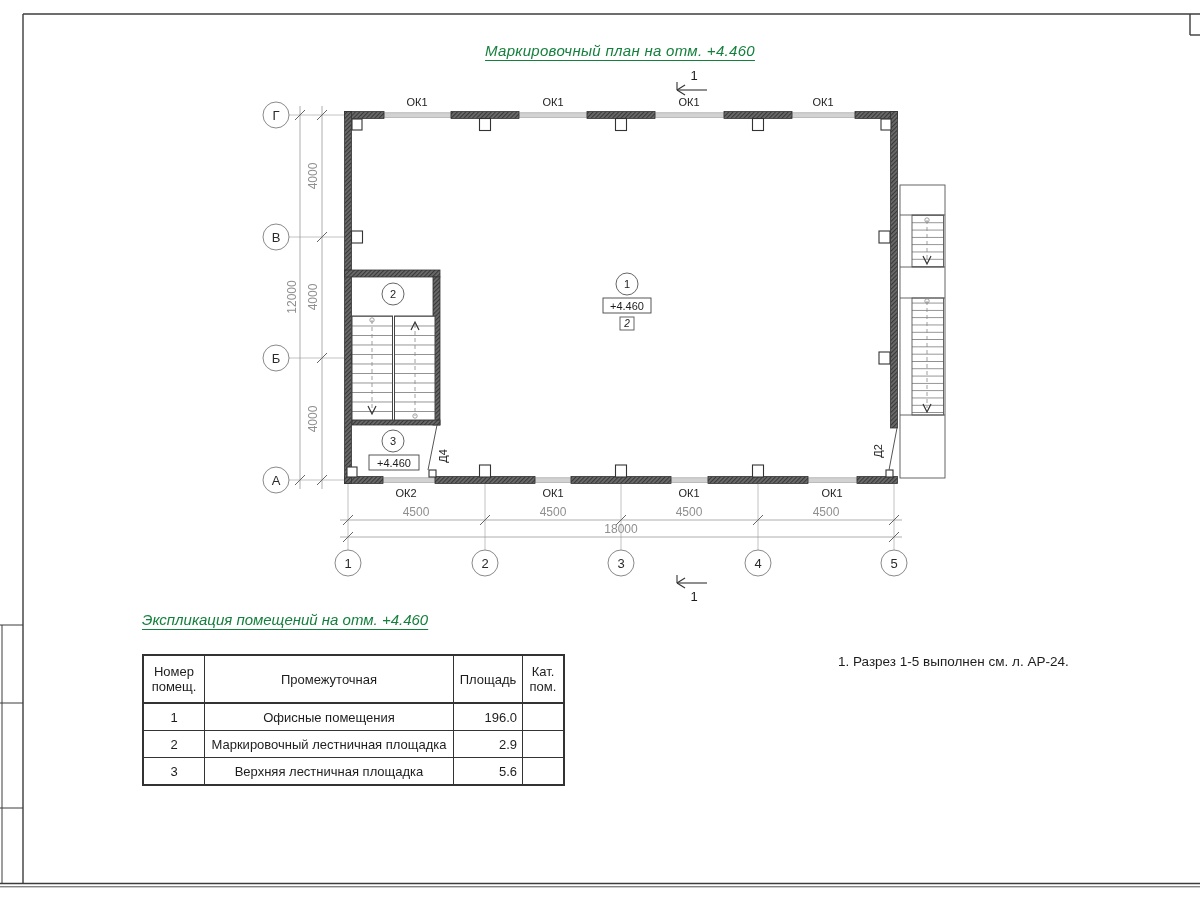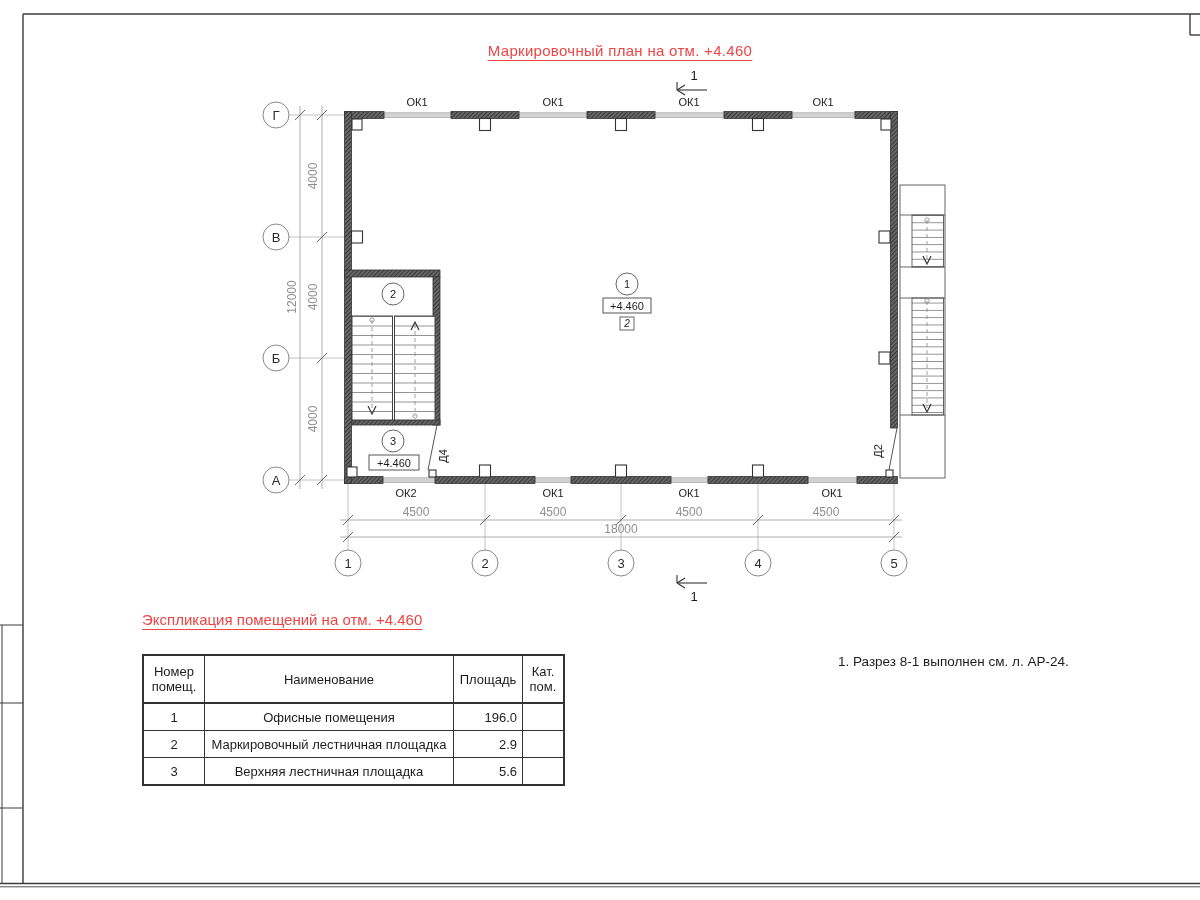--- a/index.html
+++ b/index.html
@@ -1,19 +1,19 @@
 <!DOCTYPE html>
 <html><head>
 <meta charset="utf-8">
 <style>
   html,body{margin:0;padding:0;background:#ffffff;}
   #sheet{position:relative;width:1200px;height:900px;background:#ffffff;overflow:hidden;
          font-family:"Liberation Sans", sans-serif;color:#222;}
   #drawing{position:absolute;left:0;top:0;}
-  .title{position:absolute;font-size:15px;color:#ef4444;
+  .title{position:absolute;font-style:italic;font-size:15px;color:#15803d;
          text-decoration:underline;text-underline-offset:4px;}
   #plan-title{left:400px;top:42px;width:440px;text-align:center;letter-spacing:.3px;}
   #schedule-title{left:142px;top:611px;width:390px;}
   #note{position:absolute;left:838px;top:654px;font-size:13.5px;color:#1d1d1d;}
   table.sched{position:absolute;left:142px;top:654px;border-collapse:collapse;table-layout:fixed;
               font-size:13px;color:#1d1d1d;}
   table.sched td,table.sched th{border:1px solid #333;padding:1px 5px;font-weight:normal;
               overflow:hidden;}
   table.sched{border:2px solid #333;padding-left:27px;}
   table.sched thead th{height:44px;text-align:center;border-bottom:2px solid #333;}
@@ -259,27 +259,27 @@
     <line x1="677" y1="583" x2="685" y2="588"></line>
   </g>
   <g fill="#1d1d1d" font-size="13" text-anchor="middle">
     <text x="694" y="80">1</text>
     <text x="694" y="601">1</text>
   </g>
 </svg>
 
 <div id="plan-title" class="title">Маркировочный план на отм. +4.460</div>
 <div id="schedule-title" class="title">Экспликация помещений на отм. +4.460</div>
-<div id="note">1. Разрез 8-1 выполнен см. л. АР-24.</div>
+<div id="note">1. Разрез 1-5 выполнен см. л. АР-24.</div>
 
 <table class="sched">
   <thead>
     <tr>
       <th class="c-num">Номер помещ.</th>
-      <th class="c-name">Наименование</th>
+      <th class="c-name">Промежуточная</th>
       <th class="c-area">Площадь</th>
       <th class="c-cat">Кат. пом.</th>
     </tr>
   </thead>
   <tbody>
     <tr>
       <td class="c-num">1</td>
       <td class="c-name">Офисные помещения</td>
       <td class="c-area">196.0</td>
       <td class="c-cat"></td>

